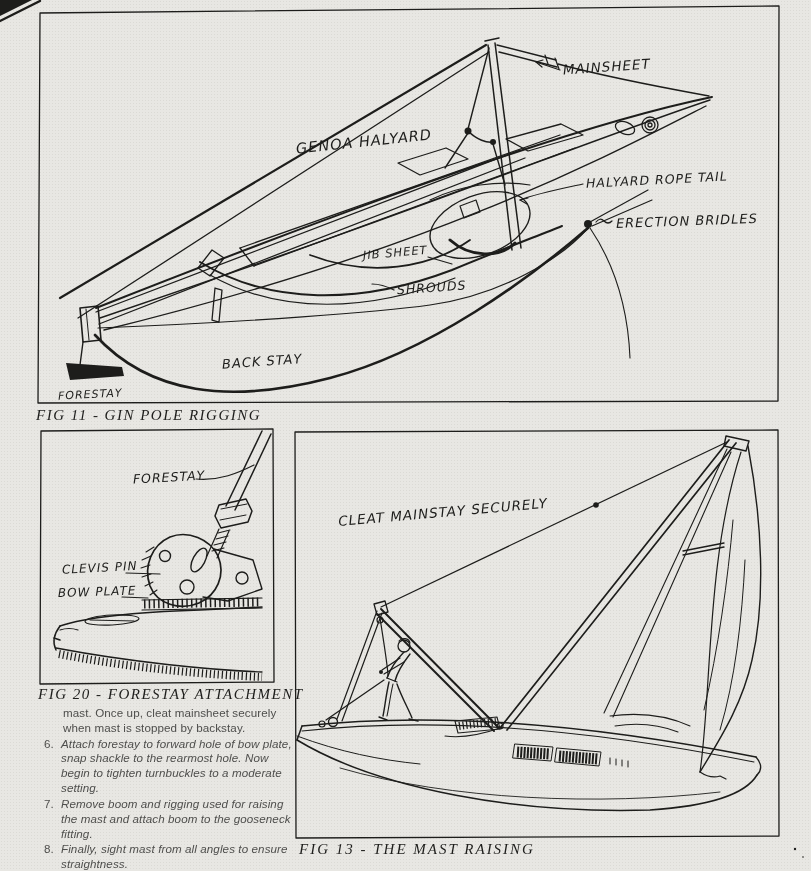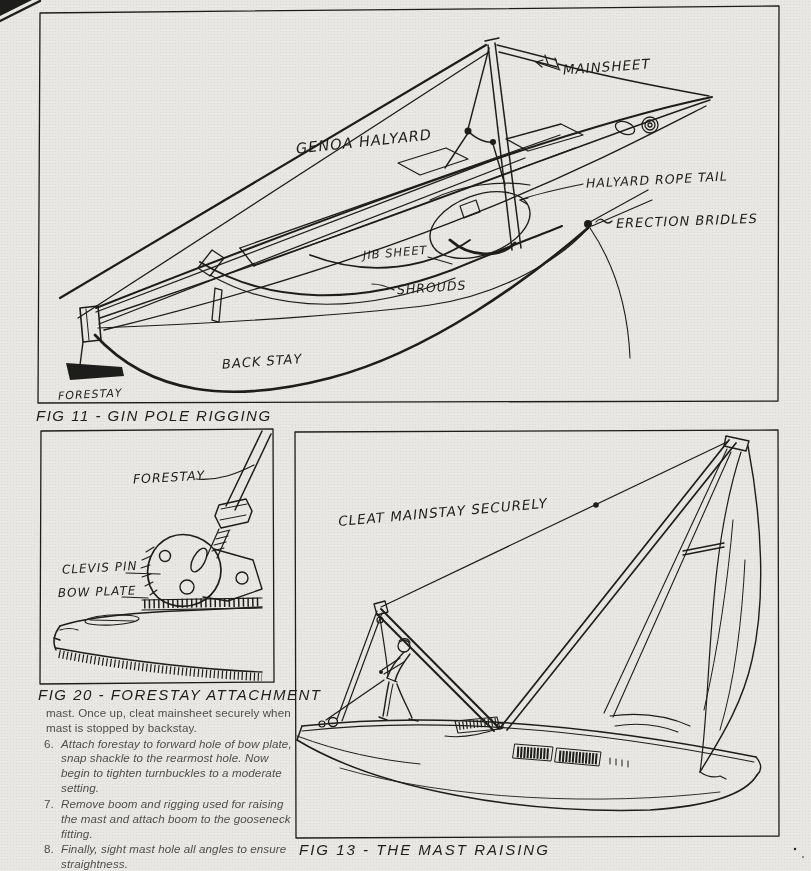--- a/index.html
+++ b/index.html
@@ -17,35 +17,35 @@
   .ink-fill{fill:#1d1d1b;stroke:none;}
   .hatch{stroke:#1d1d1b;fill:none;stroke-linecap:butt;}
   text.hand{
     font-family:"DejaVu Sans", sans-serif;
     font-style:italic;
     fill:#1d1d1b;
     letter-spacing:1px;
   }
   .caption{
     position:absolute;
-    font-family:Liberation Sans, sans-serif;
+    font-family:Liberation Serif, serif;
     font-style:italic;
     font-size:15px;
     letter-spacing:1.5px;
     color:#1e1e1c;
     white-space:nowrap;
   }
   .instructions{
     position:absolute;
     left:44px;top:706px;width:250px;
     font-size:11.6px;line-height:1.28;
     color:#4e4e4c;
     letter-spacing:0.1px;
   }
-  .instructions p.intro{margin:0 0 1px 2px;}
+  .instructions p.intro{margin:0 0 1px 19px;}
   .instructions ol{list-style:none;margin:0;padding:0;}
   .instructions li{display:flex;margin:0 0 1px 0;}
   .instructions .num{width:17px;flex:0 0 17px;}
   .instructions .body{flex:1;font-style:italic;}
 </style>
 </head>
 <body>
 
 <div class="page">
 
@@ -288,18 +288,18 @@
       <li>
         <span class="num">6.</span>
         <span class="body">Attach forestay to forward hole of bow plate, snap shackle to the rearmost hole. Now begin to tighten turnbuckles to a moderate setting.</span>
       </li>
       <li>
         <span class="num">7.</span>
         <span class="body">Remove boom and rigging used for raising the mast and attach boom to the gooseneck fitting.</span>
       </li>
       <li>
         <span class="num">8.</span>
-        <span class="body">Finally, sight mast hole all angles to ensure straightness.</span>
+        <span class="body">Finally, sight mast from all angles to ensure straightness.</span>
       </li>
     </ol>
   </div>
 
 </div>
 
 </body></html>

